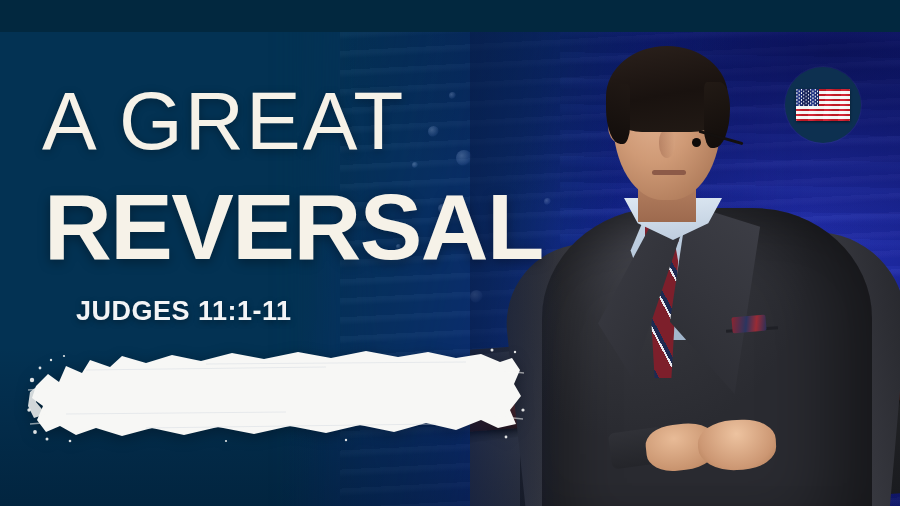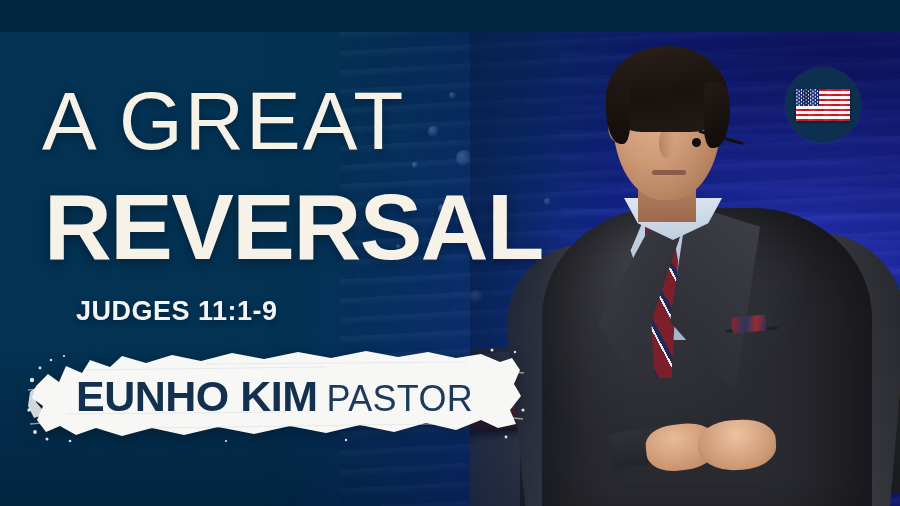--- a/index.html
+++ b/index.html
@@ -405,21 +405,21 @@
     <div class="flag">
       <div class="stripes"></div>
       <div class="canton"></div>
       <div class="stars"></div>
       <div class="wave"></div>
     </div>
   </div>
 
   <div class="title-a">A GREAT</div>
   <div class="title-b">REVERSAL</div>
-  <div class="verse">JUDGES 11:1-9</div>
+  <div class="verse">JUDGES 11:1-11</div>
 
   <div class="brush-wrap">
     <svg viewBox="0 0 500 104" preserveAspectRatio="none">
       <path fill="#f7f7f5" d="
         M10,46 L22,34 L33,42 L40,26 L56,33 L64,20 L84,27 L96,16 L120,23
         L146,15 L175,21 L206,13 L238,19 L272,12 L305,18 L340,11 L372,17
         L402,12 L430,18 L455,14 L474,22 L486,18 L494,30 L488,44 L495,56
         L484,70 L490,84 L472,88 L455,80 L430,90 L400,83 L368,92 L334,85
         L300,93 L264,86 L228,94 L192,87 L158,95 L126,88 L96,96 L70,88
         L50,95 L34,86 L20,92 L11,80 L17,66 L6,58 Z"></path>
@@ -449,18 +449,14 @@
       </g>
       <g stroke="#d8dde3" stroke-width="1" opacity=".55">
         <line x1="60" y1="30" x2="300" y2="27"></line>
         <line x1="120" y1="88" x2="410" y2="84"></line>
         <line x1="180" y1="24" x2="440" y2="22"></line>
         <line x1="40" y1="74" x2="260" y2="72"></line>
       </g>
     </svg>
   </div>
 
-  <div class="name-row">
-    <span class="name-main">EUNHO KIM</span>
-    <span class="name-role">PASTOR</span>
-  </div>
 
 </div>
 
 </body></html>

